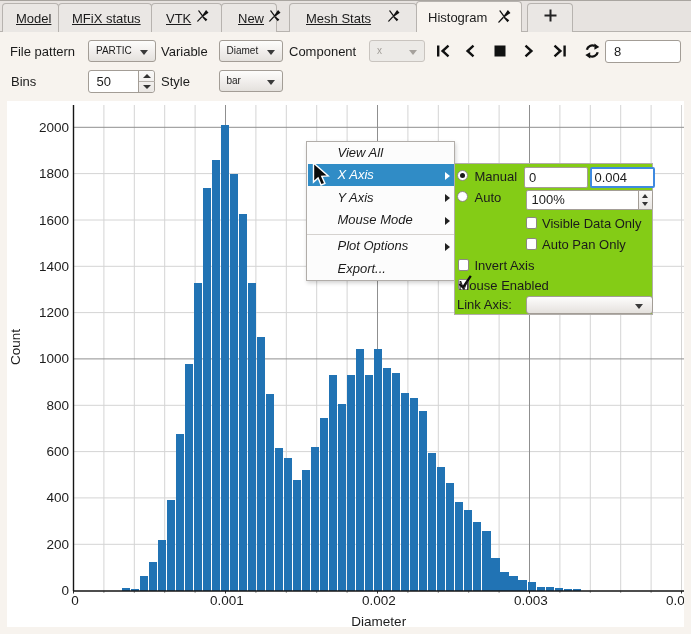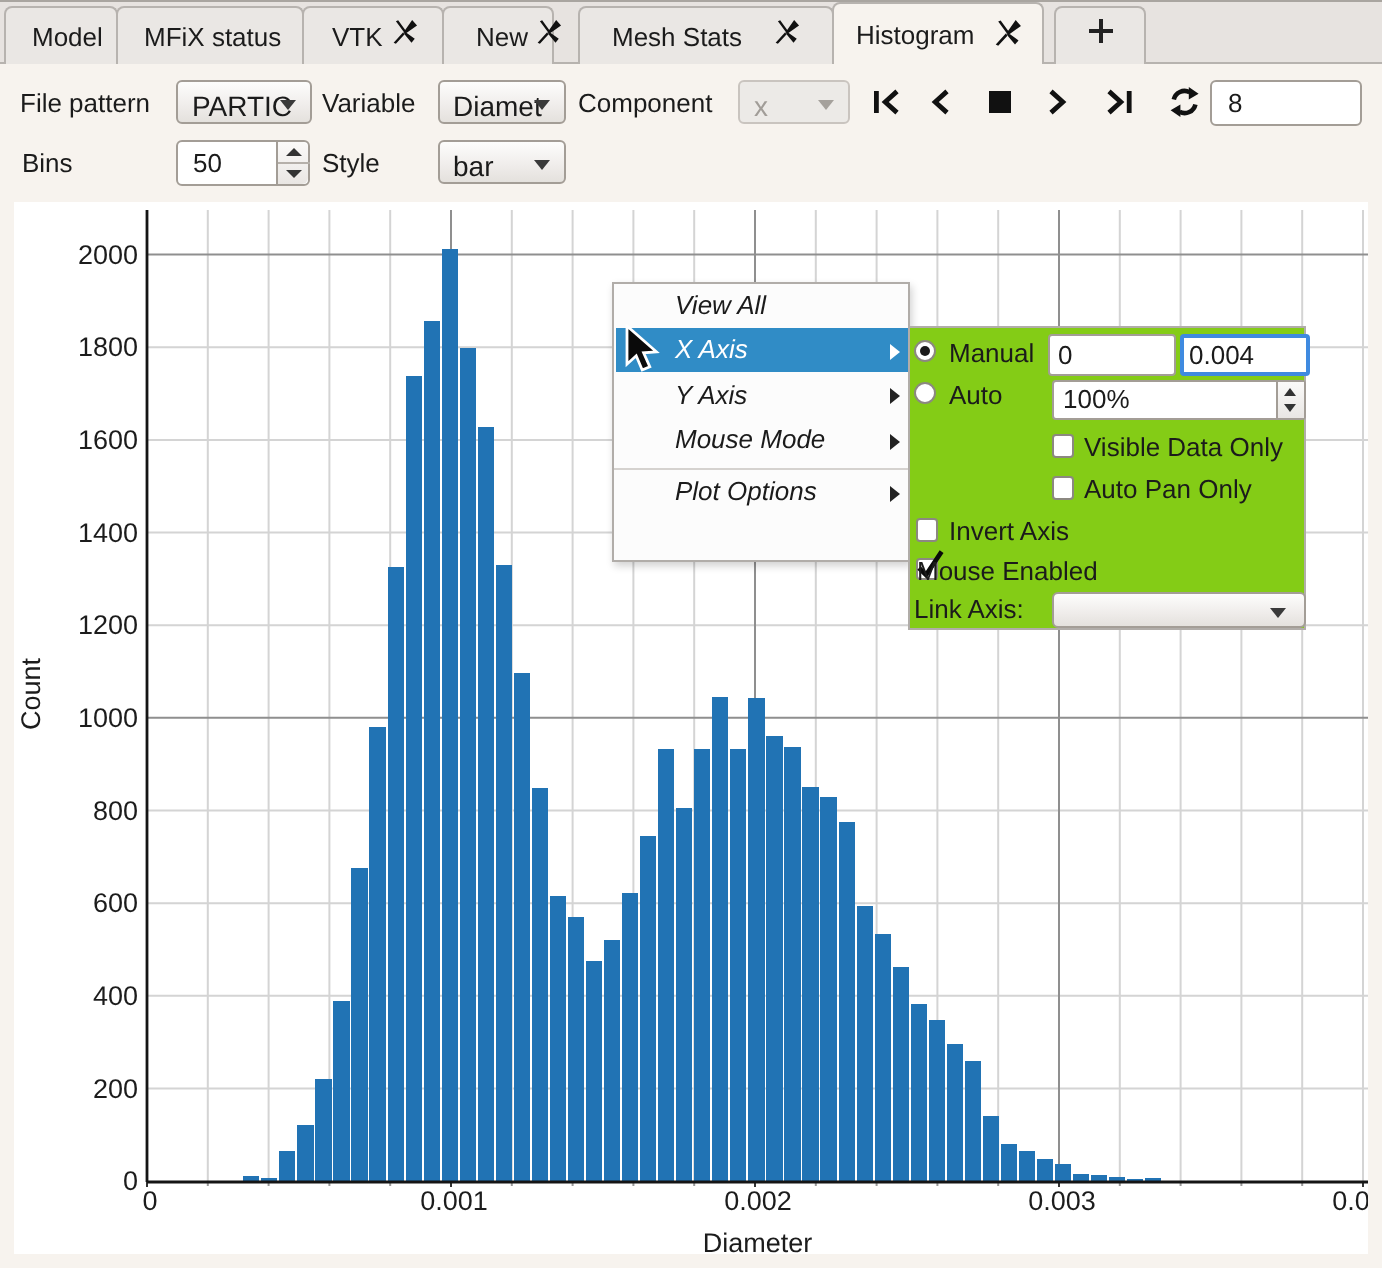--- a/index.html
+++ b/index.html
@@ -1,23 +1,23 @@
 <!DOCTYPE html>
 <html><head><meta charset="utf-8"><style>
 * { margin:0; padding:0; box-sizing:border-box; }
 html,body { width:691px; height:634px; overflow:hidden; }
 body { font-family:"Liberation Sans", sans-serif; background:#f7f3ee; position:relative; font-size:13px; color:#1b1b1b; }
 .abs { position:absolute; }
 .tabstrip { left:0; top:0; width:691px; height:32px; background:#e7e3e0; }
 .tab { position:absolute; top:3px; height:29px; background:#eae7e4; border:1px solid #b7b3af; border-bottom:none; border-radius:4px 4px 0 0; }
-.tab span { position:absolute; top:7px; white-space:nowrap; }
+.tab span { position:absolute; top:7px; white-space:nowrap;text-decoration:underline; }
 .tabline { position:absolute; top:31px; height:1px; background:#b7b3af; }
 .atab { position:absolute; top:1px; height:31px; background:#f7f3ee; border:1px solid #b7b3af; border-bottom:none; border-radius:4px 4px 0 0; }
 .combo { position:absolute; background:linear-gradient(#fdfdfc,#efecea 60%,#e4e1dd); border:1px solid #a39d96; border-radius:3px; }
-.combo span { position:absolute; left:7px; top:4px; font-size:14px; letter-spacing:0; }
+.combo span { position:absolute; left:7px; top:4px; font-size:10px; letter-spacing:0; }
 .carrow { position:absolute; width:0; height:0; border-left:4.5px solid transparent; border-right:4.5px solid transparent; border-top:5px solid #3a3a3a; top:9px; }
 .field { position:absolute; background:#fff; border:1px solid #a39d96; border-radius:3px; }
 .menu { position:absolute; left:305.5px; top:141px; width:149.5px; height:139.5px; background:#fcfcfc; border:1px solid #b1ada9; box-shadow:1px 2px 4px rgba(0,0,0,0.18); }
 .mrow { position:absolute; left:1px; width:147px; height:22px; }
 .mrow span { position:absolute; left:30px; top:3px;font-style:italic; }
 .marr { position:absolute; right:5px; top:7.5px; width:0; height:0; border-top:4.5px solid transparent; border-bottom:4.5px solid transparent; border-left:5.5px solid #222; }
 .panel { position:absolute; left:453.5px; top:162.5px; width:199.5px; height:152.5px; background:#84cc16; border:1px solid #b1ada9; }
 .radio { position:absolute; width:11px; height:11px; border:1px solid #8c8881; border-radius:50%; background:#fff; }
 .check { position:absolute; width:11.5px; height:11.5px; border:1px solid #8c8881; border-radius:2px; background:#fff; }
 </style></head><body>
@@ -197,20 +197,23 @@
 <i class="marr" style="border-left-color:#222"></i>
 </div>
 <div class="mrow" style="top:67px;text-align:right;">
       <span>Mouse Mode</span>
 <i class="marr" style="border-left-color:#222"></i>
 </div>
 <div class="mrow" style="top:93px;">
       <span>Plot Options</span>
 <i class="marr" style="border-left-color:#222"></i>
 </div>
+<div class="mrow" style="top:115.5px;">
+      <span>Export...</span>
+</div>
 <div style="position:absolute;left:0px;top:91.5px;width:147.5px;height:1px;background:#d5d2cf"></div>
 </div>
 <div class="panel">
 <div class="radio" style="left:2.5px;top:6.5px">
       <i style="position:absolute;left:2px;top:2px;width:5px;height:5px;border-radius:50%;background:#1a1a1a"></i>
     </div>
 <div class="abs" style="left:20.0px;top:5.5px">Manual</div>
 <div class="field" style="left:69.5px;top:3.5px;width:64px;height:20.5px;border-radius:2px">
       <span style="position:absolute;left:4px;top:1.5px">0</span>
     </div>

